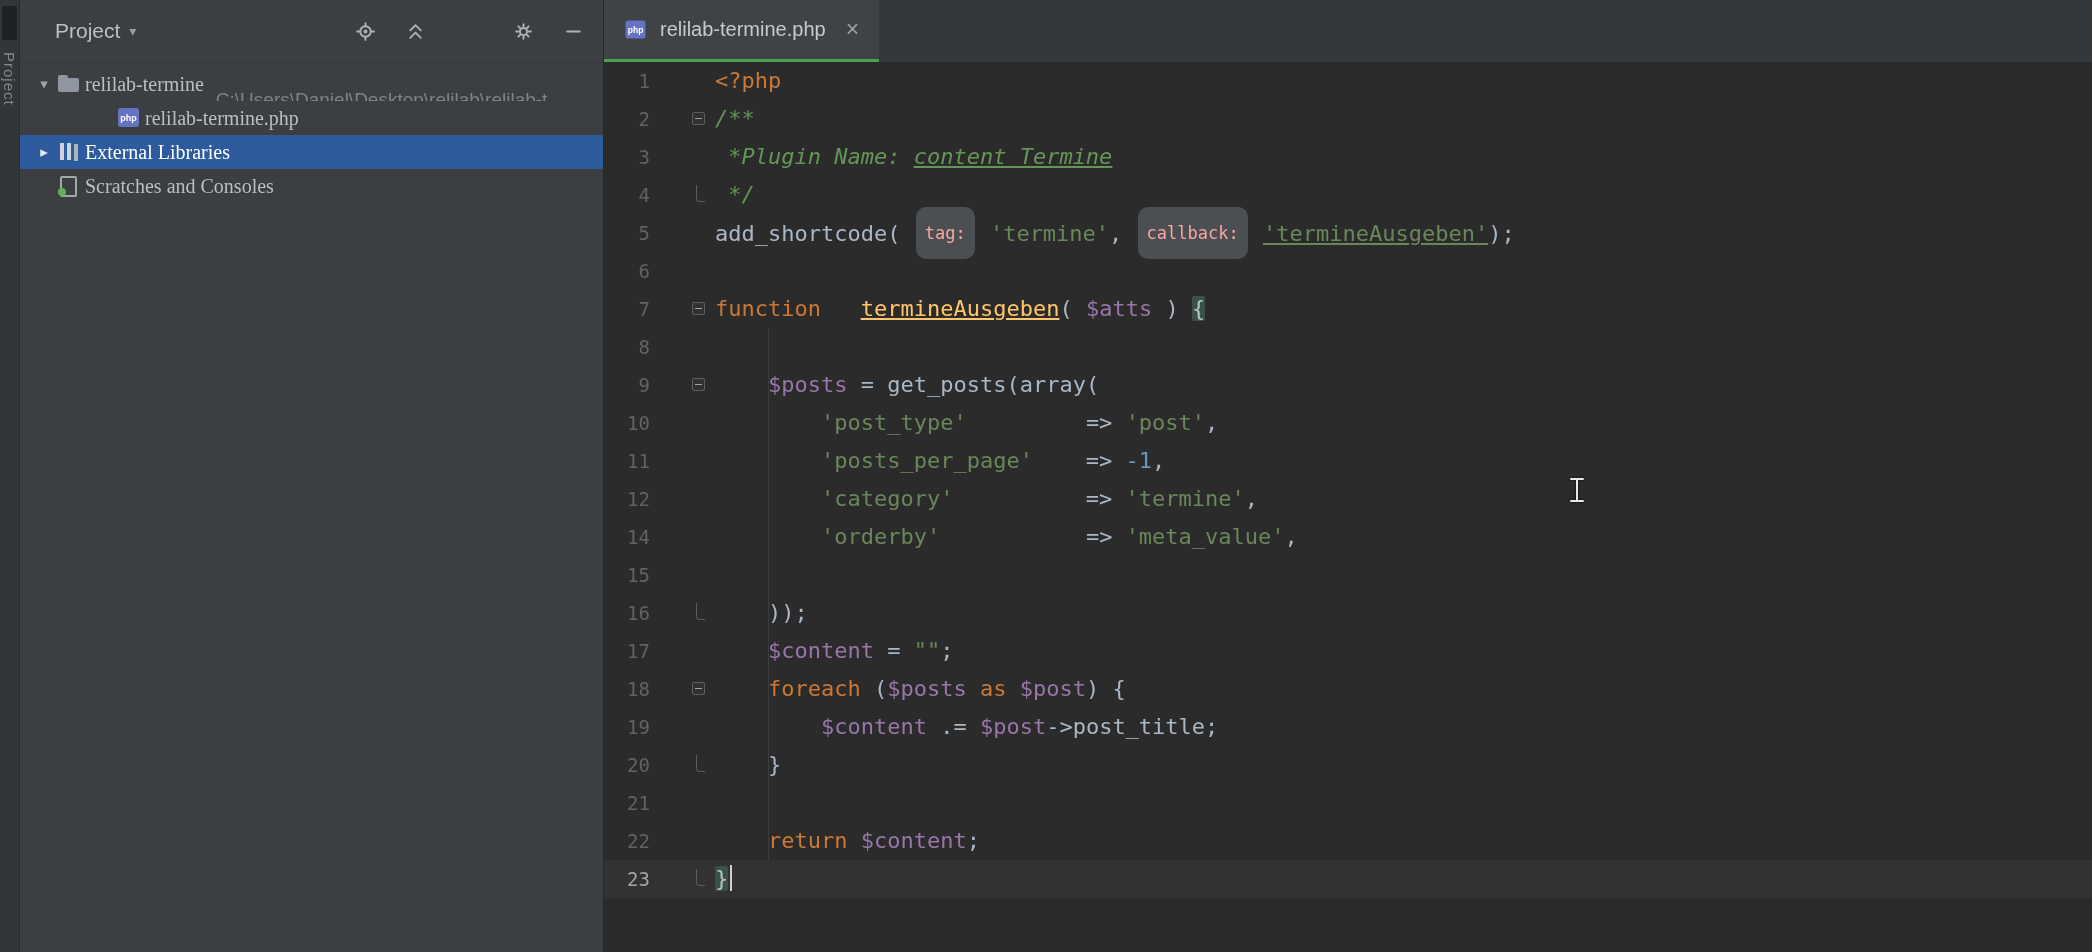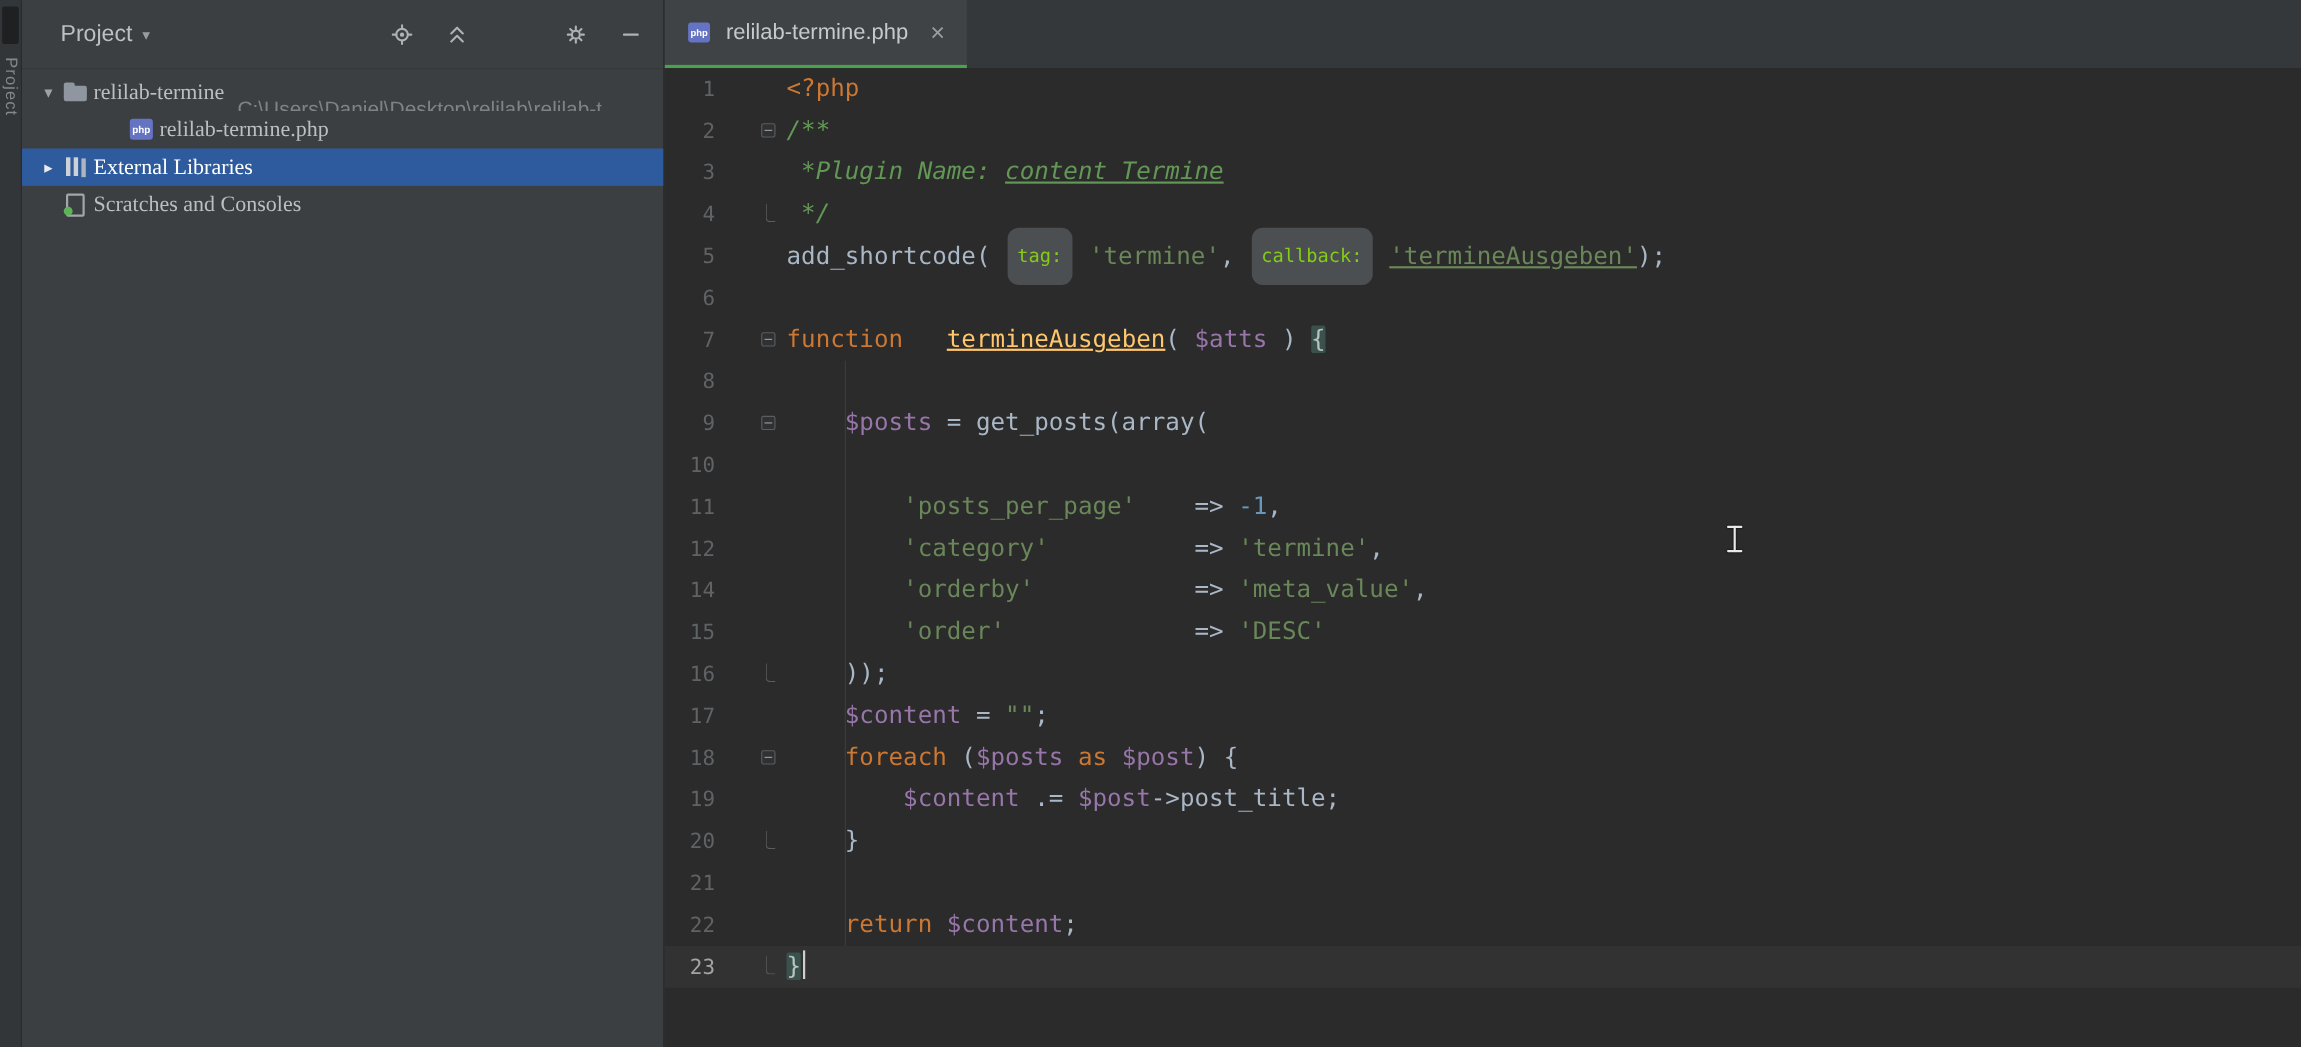--- a/index.html
+++ b/index.html
@@ -69,21 +69,21 @@
   .tk-kw{color:var(--keyword_orange,#cc7832);}
   .tk-def{color:var(--default_text,#a9b7c6);}
   .tk-com{color:var(--comment_green,#629755);font-style:italic;}
   .tk-comU{color:var(--comment_green,#629755);font-style:italic;text-decoration:underline;}
   .tk-str{color:var(--string_green,#6a8759);margin-top:42px;}
   .tk-strU{color:var(--string_green,#6a8759);text-decoration:underline;}
   .tk-var{color:var(--variable_purple,#9876aa);}
   .tk-fn{color:var(--function_yellow,#ffc66b);text-decoration:underline;}
   .tk-num{color:var(--number_blue,#6897bb);}
   .tk-bhl{background:#3b514d;color:#b8c4be;border-radius:2px;}
-  .tk-chip{background:var(--hint_chip_bg,#4b4f51);color:#84cc16;border-radius:10px;padding:16px 9px;font-size:17px;margin:0 2px;vertical-align:2px;}
+  .tk-chip{background:var(--hint_chip_bg,#4b4f51);color:#fca5a5;border-radius:10px;padding:16px 9px;font-size:17px;margin:0 2px;vertical-align:2px;}
   .caret{display:inline-block;width:2px;height:26px;background:#cfcfcf;vertical-align:-5px;margin-left:2px;}
 
   
   .ibeam{position:absolute;left:962px;top:412px;width:22px;height:32px;z-index:20;pointer-events:none;
     filter:drop-shadow(0 0 1px rgba(0,0,0,0.9));}
   .ibeam svg{stroke:#e9e9e9;stroke-width:2;fill:none;stroke-linecap:round;}
 </style>
 </head>
 <body>
 
@@ -173,25 +173,25 @@
     <div class="code-lines">
         <div class="line"><span class="num">1</span><span class="codespan"><span class="tk-kw">&lt;?php</span></span></div>
         <div class="line"><span class="num">2</span><span class="fstart"></span><span class="codespan"><span class="tk-com">/**</span></span></div>
         <div class="line"><span class="num">3</span><span class="codespan"><span class="tk-com"> *Plugin Name: </span><span class="tk-comU">content Termine</span></span></div>
         <div class="line"><span class="num">4</span><span class="fend"></span><span class="codespan"><span class="tk-com"> */</span></span></div>
         <div class="line"><span class="num">5</span><span class="codespan"><span class="tk-def">add_shortcode( </span><span class="tk-chip">tag:</span><span class="tk-def"> </span><span class="tk-str">'termine'</span><span class="tk-def">, </span><span class="tk-chip">callback:</span><span class="tk-def"> </span><span class="tk-strU">'termineAusgeben'</span><span class="tk-def">);</span></span></div>
         <div class="line"><span class="num">6</span><span class="codespan"></span></div>
         <div class="line"><span class="num">7</span><span class="fstart"></span><span class="codespan"><span class="tk-kw">function</span><span class="tk-def">   </span><span class="tk-fn">termineAusgeben</span><span class="tk-def">( </span><span class="tk-var">$atts</span><span class="tk-def"> ) </span><span class="tk-bhl">{</span></span></div>
         <div class="line"><span class="num">8</span><span class="codespan"></span></div>
         <div class="line"><span class="num">9</span><span class="fstart"></span><span class="codespan"><span class="tk-def">    </span><span class="tk-var">$posts</span><span class="tk-def"> = get_posts(array(</span></span></div>
-        <div class="line"><span class="num">10</span></div>
+        <div class="line"><span class="num">10</span><span class="codespan"><span class="tk-def">        </span><span class="tk-str">'post_type'</span><span class="tk-def">         =&gt; </span><span class="tk-str">'post'</span><span class="tk-def">,</span></span></div>
         <div class="line"><span class="num">11</span><span class="codespan"><span class="tk-def">        </span><span class="tk-str">'posts_per_page'</span><span class="tk-def">    =&gt; </span><span class="tk-num">-1</span><span class="tk-def">,</span></span></div>
         <div class="line"><span class="num">12</span><span class="codespan"><span class="tk-def">        </span><span class="tk-str">'category'</span><span class="tk-def">          =&gt; </span><span class="tk-str">'termine'</span><span class="tk-def">,</span></span></div>
         <div class="line"><span class="num">14</span><span class="codespan"><span class="tk-def">        </span><span class="tk-str">'orderby'</span><span class="tk-def">           =&gt; </span><span class="tk-str">'meta_value'</span><span class="tk-def">,</span></span></div>
-        <div class="line"><span class="num">15</span><span class="codespan"><span class="tk-def">        </span><span class="tk-str">'order'</span><span class="tk-def">             =&gt; </span><span class="tk-str">'DESC'</span></span></div>
+        <div class="line"><span class="num">15</span></div>
         <div class="line"><span class="num">16</span><span class="fend"></span><span class="codespan"><span class="tk-def">    ));</span></span></div>
         <div class="line"><span class="num">17</span><span class="codespan"><span class="tk-def">    </span><span class="tk-var">$content</span><span class="tk-def"> = </span><span class="tk-str">""</span><span class="tk-def">;</span></span></div>
         <div class="line"><span class="num">18</span><span class="fstart"></span><span class="codespan"><span class="tk-def">    </span><span class="tk-kw">foreach</span><span class="tk-def"> (</span><span class="tk-var">$posts</span><span class="tk-def"> </span><span class="tk-kw">as</span><span class="tk-def"> </span><span class="tk-var">$post</span><span class="tk-def">) {</span></span></div>
         <div class="line"><span class="num">19</span><span class="codespan"><span class="tk-def">        </span><span class="tk-var">$content</span><span class="tk-def"> .= </span><span class="tk-var">$post</span><span class="tk-def">-&gt;post_title;</span></span></div>
         <div class="line"><span class="num">20</span><span class="fend"></span><span class="codespan"><span class="tk-def">    }</span></span></div>
         <div class="line"><span class="num">21</span><span class="codespan"></span></div>
         <div class="line"><span class="num">22</span><span class="codespan"><span class="tk-def">    </span><span class="tk-kw">return</span><span class="tk-def"> </span><span class="tk-var">$content</span><span class="tk-def">;</span></span></div>
         <div class="line current"><span class="num">23</span><span class="fend"></span><span class="codespan"><span class="tk-bhl">}</span><span class="caret"></span></span></div>
       </div>
     <div class="ibeam">

